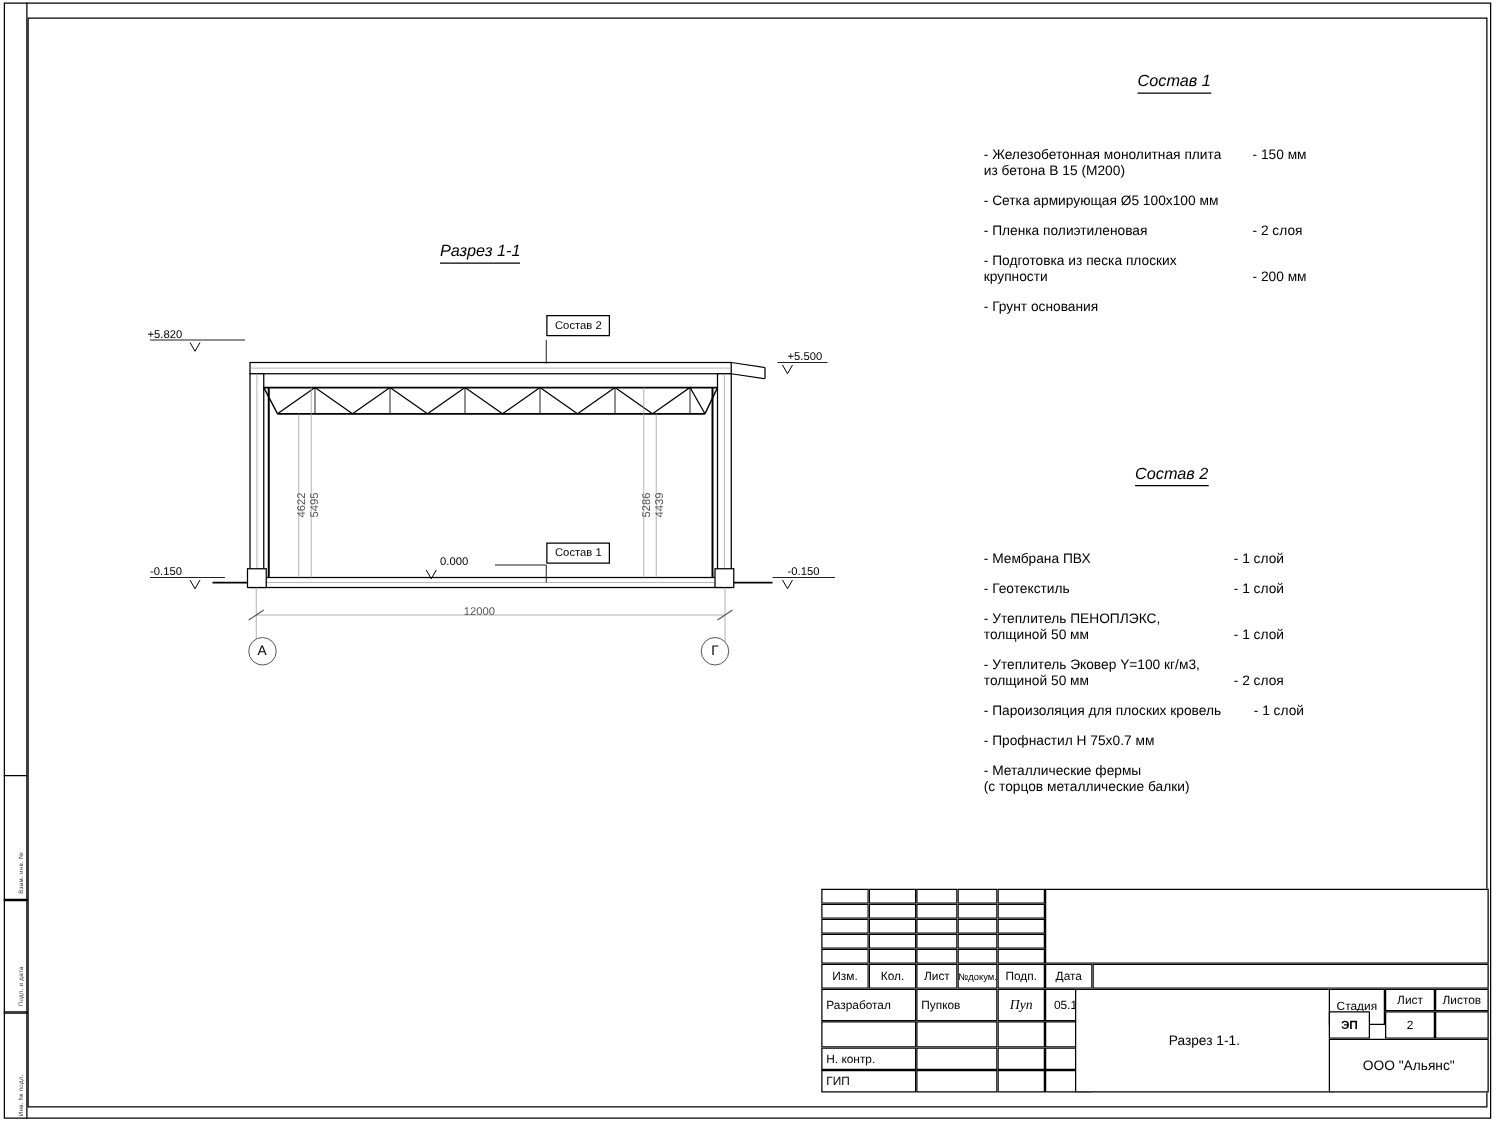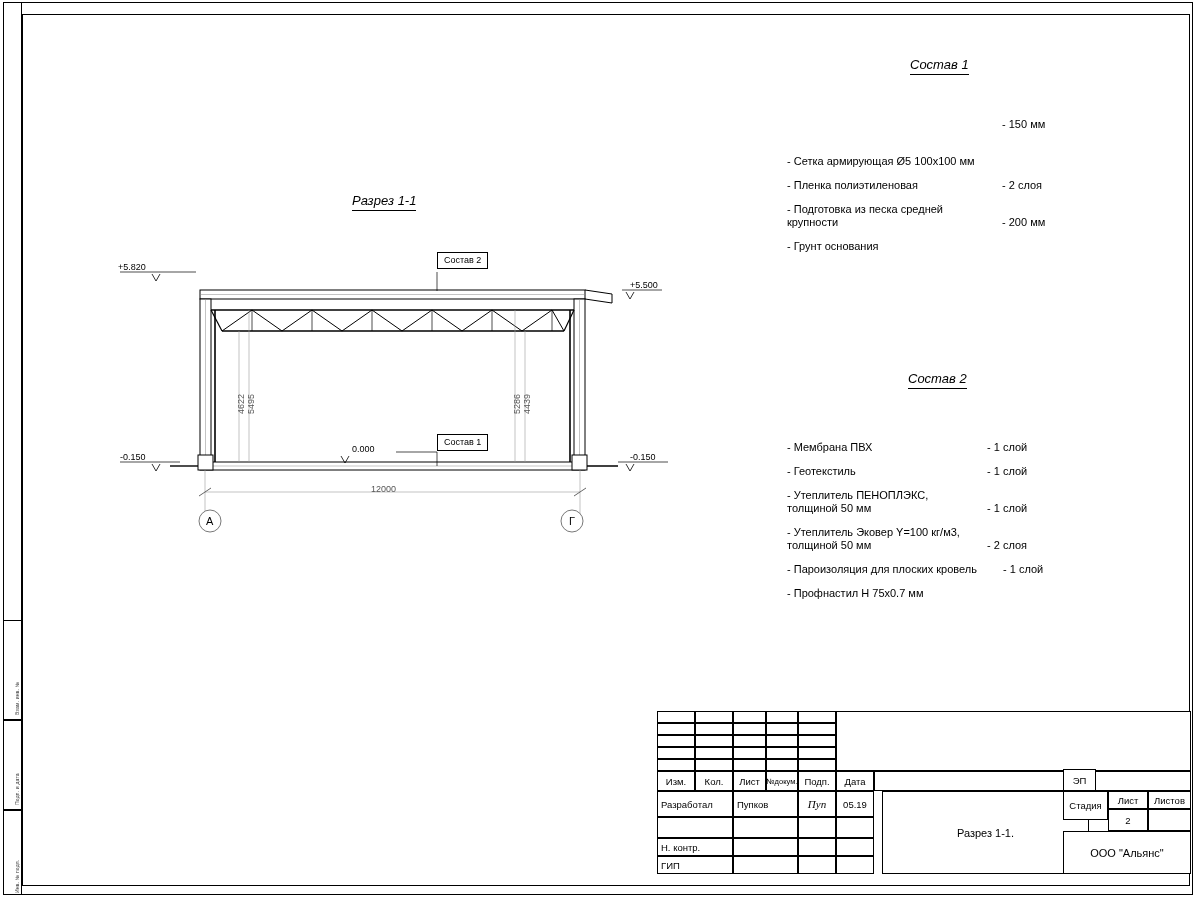--- a/index.html
+++ b/index.html
@@ -278,32 +278,34 @@
   <div class="lbl-v" style="left:522px; top:414px;">4439</div>
 
   <div class="lbl" style="left:206px; top:515px; font-size:11px;">А</div>
   <div class="lbl" style="left:569px; top:515px; font-size:11px;">Г</div>
 
   <div class="title-italic" style="left:910px; top:57px;">
     <span class="u">Состав 1</span>
   </div>
   <div class="spec" style="left:787px; top:118px; width:330px;">
     <div class="spec-row" style="height:26px;">
+      <span class="spec-name">- Железобетонная  монолитная плита
+   из бетона В 15 (М200)</span>
       <span class="spec-val">- 150 мм</span>
     </div>
     <div class="spec-row" style="height:13px;">
       <span class="spec-name">- Сетка армирующая Ø5 100x100 мм</span>
       <span class="spec-val"></span>
     </div>
     <div class="spec-row" style="height:13px;">
       <span class="spec-name">- Пленка полиэтиленовая</span>
       <span class="spec-val">-  2 слоя</span>
     </div>
     <div class="spec-row" style="height:26px;">
-      <span class="spec-name">- Подготовка из песка средней
+      <span class="spec-name">- Подготовка из песка плоских
    крупности</span>
       <span class="spec-val" style="top:13px;">- 200 мм</span>
     </div>
     <div class="spec-row" style="height:13px;">
       <span class="spec-name">- Грунт основания</span>
       <span class="spec-val"></span>
     </div>
   </div>
 
   <div class="title-italic" style="left:908px; top:371px;">
@@ -327,20 +329,25 @@
       <span class="spec-name">- Утеплитель Эковер Y=100 кг/м3,
    толщиной 50 мм</span>
       <span class="spec-val v2" style="top:13px;">- 2 слоя</span>
     </div>
     <div class="spec-row" style="height:13px;text-align:center;">
       <span class="spec-name">- Пароизоляция для плоских кровель</span>
       <span class="spec-val v2" style="left:216px;">- 1 слой</span>
     </div>
     <div class="spec-row" style="height:13px;">
       <span class="spec-name">- Профнастил Н 75х0.7 мм</span>
+      <span class="spec-val v2"></span>
+    </div>
+    <div class="spec-row" style="height:26px;">
+      <span class="spec-name">- Металлические фермы
+  (с торцов металлические балки)</span>
       <span class="spec-val v2"></span>
     </div>
   </div>
 
   <div class="tb">
 
     <div class="tb-cell" style="left:657px; top:711px; width:38px; height:12px;"></div>
     <div class="tb-cell" style="left:695px; top:711px; width:38px; height:12px;"></div>
     <div class="tb-cell" style="left:733px; top:711px; width:33px; height:12px;"></div>
     <div class="tb-cell" style="left:766px; top:711px; width:32px; height:12px;"></div>
@@ -396,26 +403,26 @@
     <div class="tb-cell left" style="left:657px; top:856px; width:76px; height:18px;">ГИП</div>
     <div class="tb-cell" style="left:733px; top:856px; width:65px; height:18px;"></div>
     <div class="tb-cell" style="left:798px; top:856px; width:38px; height:18px;"></div>
     <div class="tb-cell" style="left:836px; top:856px; width:38px; height:18px;"></div>
 
     <div class="tb-cell" style="left:657px; top:817px; width:76px; height:21px;"></div>
     <div class="tb-cell" style="left:733px; top:817px; width:65px; height:21px;"></div>
     <div class="tb-cell" style="left:798px; top:817px; width:38px; height:21px;"></div>
     <div class="tb-cell" style="left:836px; top:817px; width:38px; height:21px;"></div>
 
-    <div class="tb-cell big" style="left:882px; top:791px; width:207px; height:83px;">Разрез 1-1.</div>
+    <div class="tb-cell big" style="left:860px; top:791px; width:207px; height:83px;">Разрез 1-1.</div>
 
     <div class="tb-cell" style="left:1063px; top:791px; width:45px; height:29px;">Стадия</div>
     <div class="tb-cell" style="left:1108px; top:791px; width:40px; height:18px;">Лист</div>
     <div class="tb-cell" style="left:1148px; top:791px; width:43px; height:18px;">Листов</div>
 
-    <div class="tb-cell" style="left:1063px; top:769px; width:33px; height:22px;">ЭП</div>
+    <div class="tb-cell" style="left:1063px; top:809px; width:33px; height:22px;font-weight:bold;">ЭП</div>
     <div class="tb-cell" style="left:1108px; top:809px; width:40px; height:22px;">2</div>
     <div class="tb-cell" style="left:1148px; top:809px; width:43px; height:22px;"></div>
 
     <div class="tb-cell big" style="left:1063px; top:831px; width:128px; height:43px;">ООО "Альянс"</div>
   </div>
 
 </div>
 
 </body></html>

